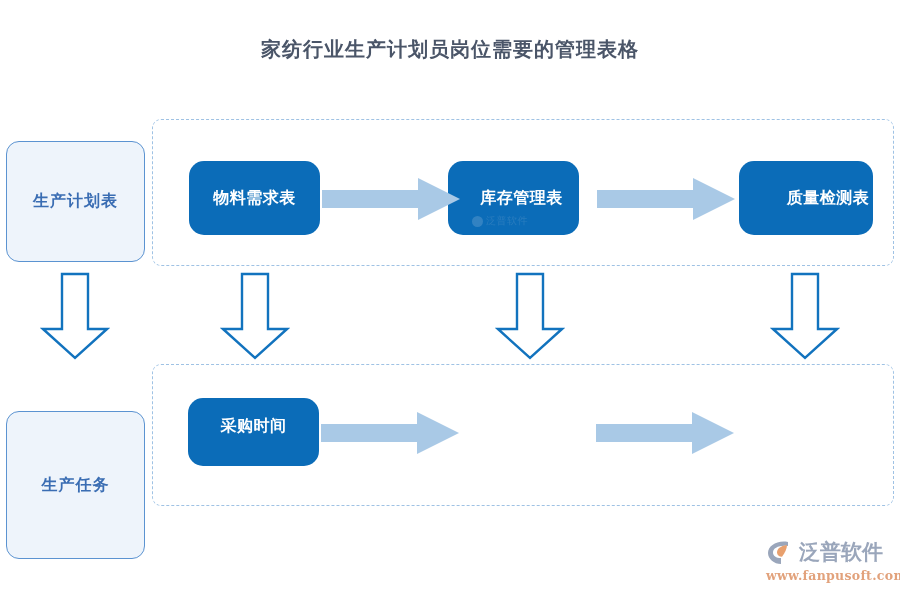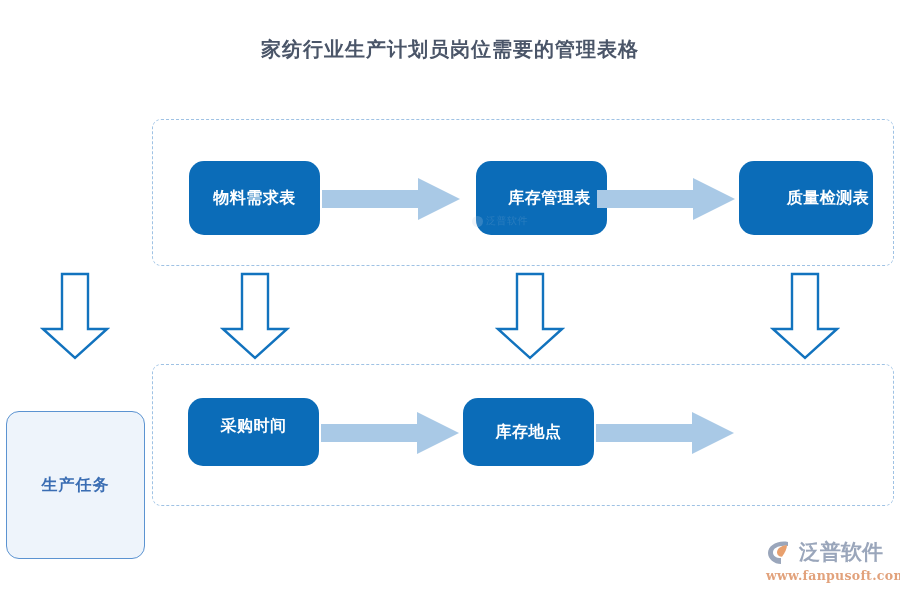--- a/index.html
+++ b/index.html
@@ -84,21 +84,21 @@
   .step-box .step-label {
     font-family: "DejaVu Serif", "Liberation Serif", serif;
     font-size: 16px;
     font-weight: 700;
     color: #ffffff;
     letter-spacing: 0.5px;
     white-space: nowrap;
   }
   
   #step-t0 { left: 189px; top: 161px; width: 131px; height: 74px; }
-  #step-t1 { left: 476px; top: 161px; width: 131px; height: 74px; padding-left: 16px; }
+  #step-t1 { left: 448px; top: 161px; width: 131px; height: 74px; padding-left: 16px; }
   #step-t2 { left: 739px; top: 161px; width: 134px; height: 74px; padding-left: 44px; }
   
   #step-b0 { left: 188px; top: 398px; width: 131px; height: 68px; }
   #step-b1 { left: 463px; top: 398px; width: 131px; height: 68px; }
   #step-b2 { left: 738px; top: 398px; width: 134px; height: 68px; }
   .step-box.raise .step-label { position: relative; top: -6px; }
 
   
   .h-arrow {
     position: absolute;
@@ -187,20 +187,23 @@
 </head>
 <body>
 
 <div id="canvas">
 
   <div class="page-title">家纺行业生产计划员岗位需要的管理表格</div>
 
   <div class="dashed-group" id="group-top"></div>
   <div class="dashed-group" id="group-bottom"></div>
 
+  <div class="cat-box" id="cat-box-0">
+    <span class="cat-label">生产计划表</span>
+  </div>
 
   <div class="cat-box" id="cat-box-1">
     <span class="cat-label">生产任务</span>
   </div>
 
   <div class="step-box" id="step-t0">
     <span class="step-label">物料需求表</span>
   </div>
 
   <div class="step-box" id="step-t1">
@@ -208,23 +211,20 @@
   </div>
 
   <div class="step-box" id="step-t2">
     <span class="step-label">质量检测表</span>
   </div>
 
   <div class="step-box raise" id="step-b0">
     <span class="step-label">采购时间</span>
   </div>
 
-  <div class="step-box" id="step-b1">
-    <span class="step-label">库存地点</span>
-  </div>
 
 
   <div class="h-arrow" id="harrow-t0">
     <svg width="140" height="46" viewBox="0 0 140 46" xmlns="http://www.w3.org/2000/svg">
       <polygon points="0,14 96,14 96,2 138,23 96,44 96,32 0,32" fill="#a9c9e6"></polygon>
     </svg>
   </div>
   <div class="h-arrow" id="harrow-t1">
     <svg width="140" height="46" viewBox="0 0 140 46" xmlns="http://www.w3.org/2000/svg">
       <polygon points="0,14 96,14 96,2 138,23 96,44 96,32 0,32" fill="#a9c9e6"></polygon>

